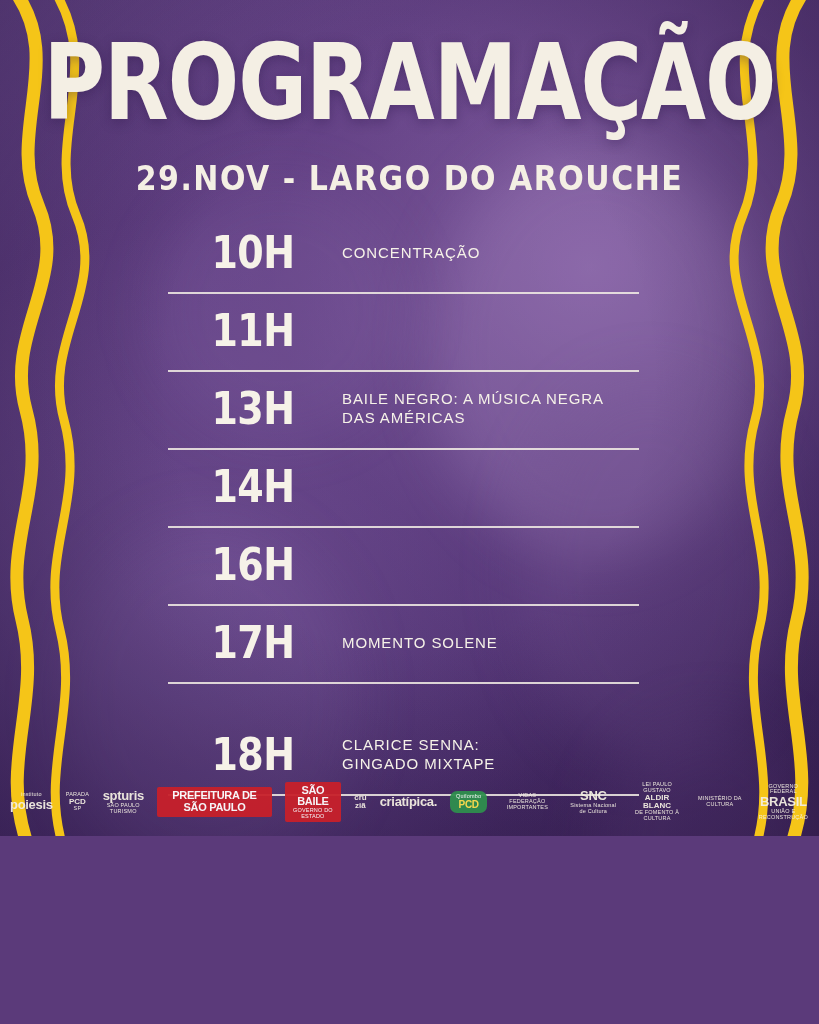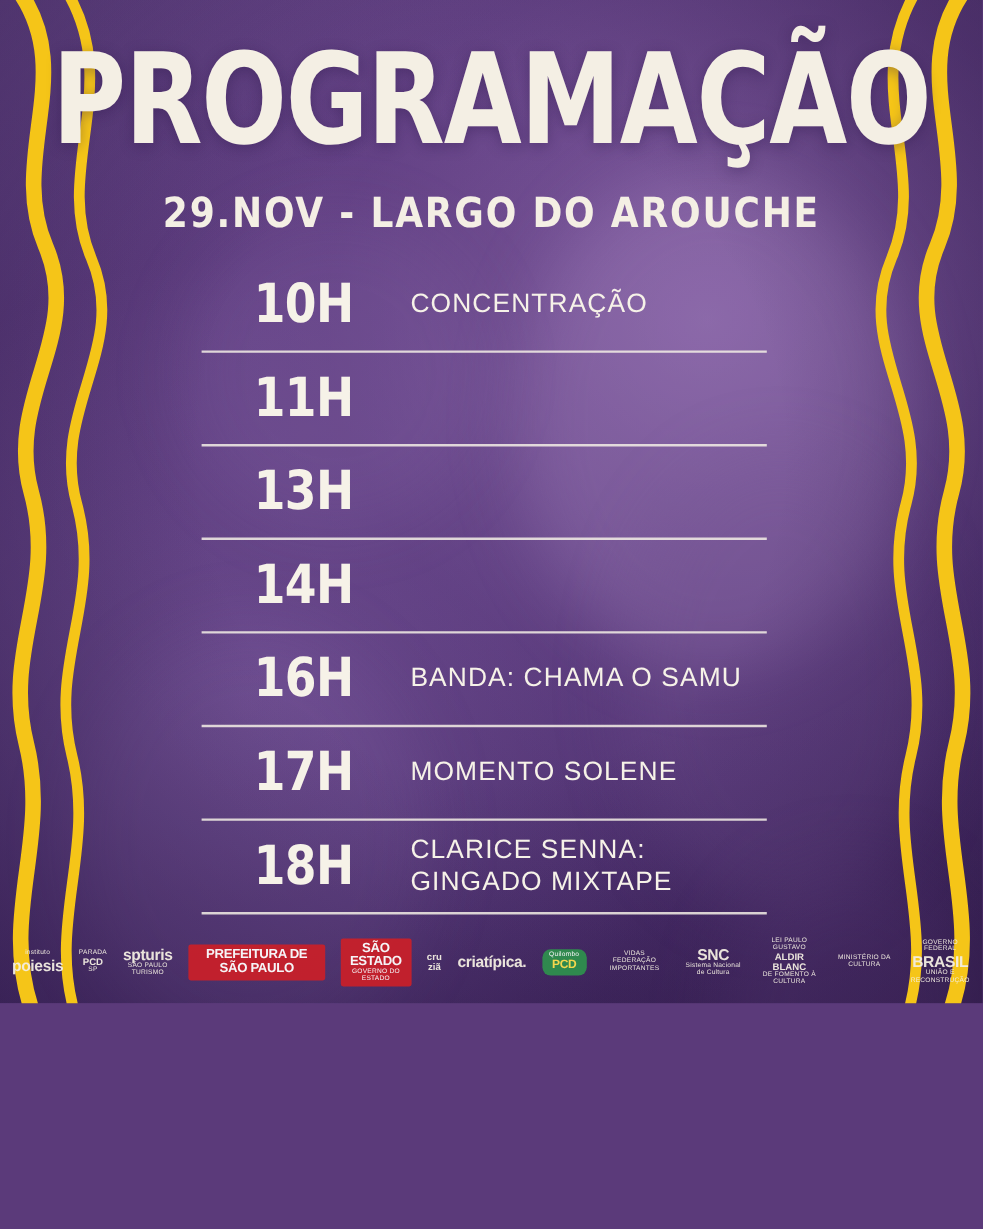--- a/index.html
+++ b/index.html
@@ -85,37 +85,37 @@
     right: 180px;
     top: 216px;
   }
   .row {
     display: flex;
     align-items: center;
     min-height: 78px;
     border-bottom: 2px solid rgba(245,240,230,0.85);
     padding: 6px 0 8px 0;
   }
-  .row:last-of-type { border-bottom: 2px solid rgba(245,240,230,0.85); }
+  .row:last-of-type { border-bottom: 2px solid rgba(245,240,230,0.85); margin-top: 34px; }
   .hour {
     width: 170px;
     flex: none;
     text-align: center;
     color: #f6f2e8;
     font-family: "DejaVu Sans", sans-serif;
     font-weight: bold;
     font-size: 38px;
     letter-spacing: -0.5px;
     transform: scaleY(1.18);
   }
   .event {
     flex: 1;
     color: #f6f2e8;
     font-family: "Liberation Sans", sans-serif;
-    font-size: 22px;
+    font-size: 15px;
     letter-spacing: 0.9px;
     line-height: 1.25;
     white-space: pre-line;
     padding-left: 4px;
   }
   .note {
     position: absolute;
     left: 168px;
     top: 920px;
     color: #f2ece0;
@@ -195,27 +195,28 @@
 
       <div class="row">
         <div class="hour">10H</div>
         <div class="event">CONCENTRAÇÃO</div>
       </div>
       <div class="row">
         <div class="hour">11H</div>
       </div>
       <div class="row">
         <div class="hour">13H</div>
+        <div class="event">BAILE NEGRO: A MÚSICA NEGRA
+DAS AMÉRICAS</div>
       </div>
       <div class="row">
         <div class="hour">14H</div>
       </div>
       <div class="row">
         <div class="hour">16H</div>
-        <div class="event">BANDA: CHAMA O SAMU</div>
       </div>
       <div class="row">
         <div class="hour">17H</div>
         <div class="event">MOMENTO SOLENE</div>
       </div>
       <div class="row">
         <div class="hour">18H</div>
         <div class="event">CLARICE SENNA:
 GINGADO MIXTAPE</div>
       </div>
@@ -240,21 +241,21 @@
       <div class="logo">
         <span class="l-main">spturis</span>
         <span class="l-small">SÃO PAULO TURISMO</span>
       </div>
 
       <div class="logo redbox">
         <span class="l-main">PREFEITURA DE SÃO PAULO</span>
       </div>
 
       <div class="logo redbox">
-        <span class="l-main">SÃO ESTADO</span>
+        <span class="l-main">SÃO BAILE</span>
         <span class="l-small">GOVERNO DO ESTADO</span>
       </div>
 
       <div class="logo">
         <span class="l-mid">cru</span>
         <span class="l-mid">ziã</span>
       </div>
 
       <div class="logo">
         <span class="l-main">criatípica.</span>

